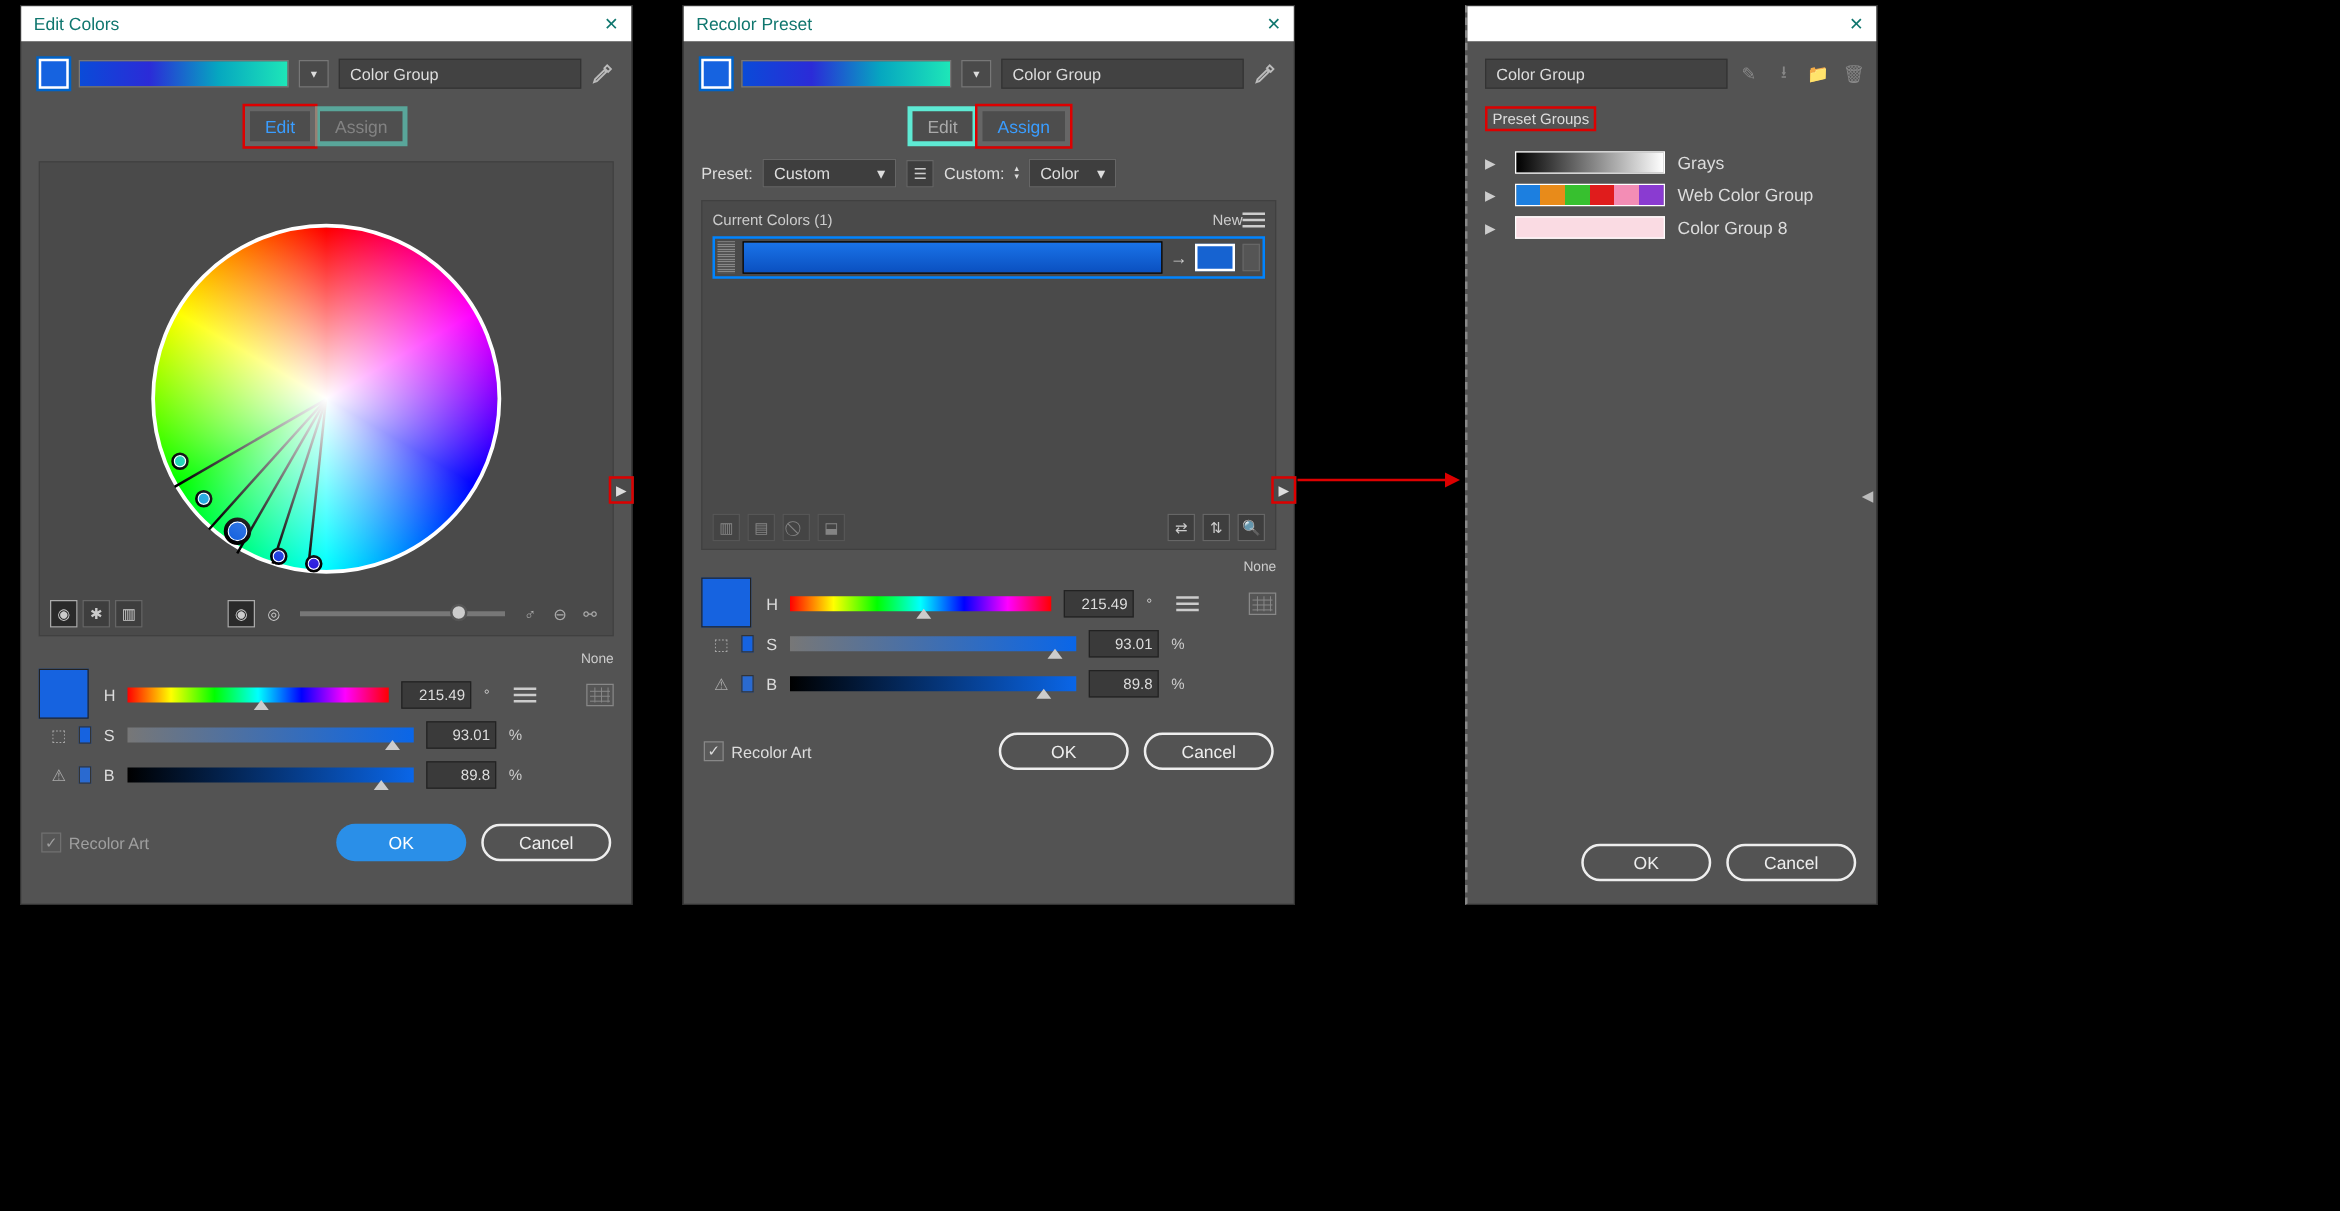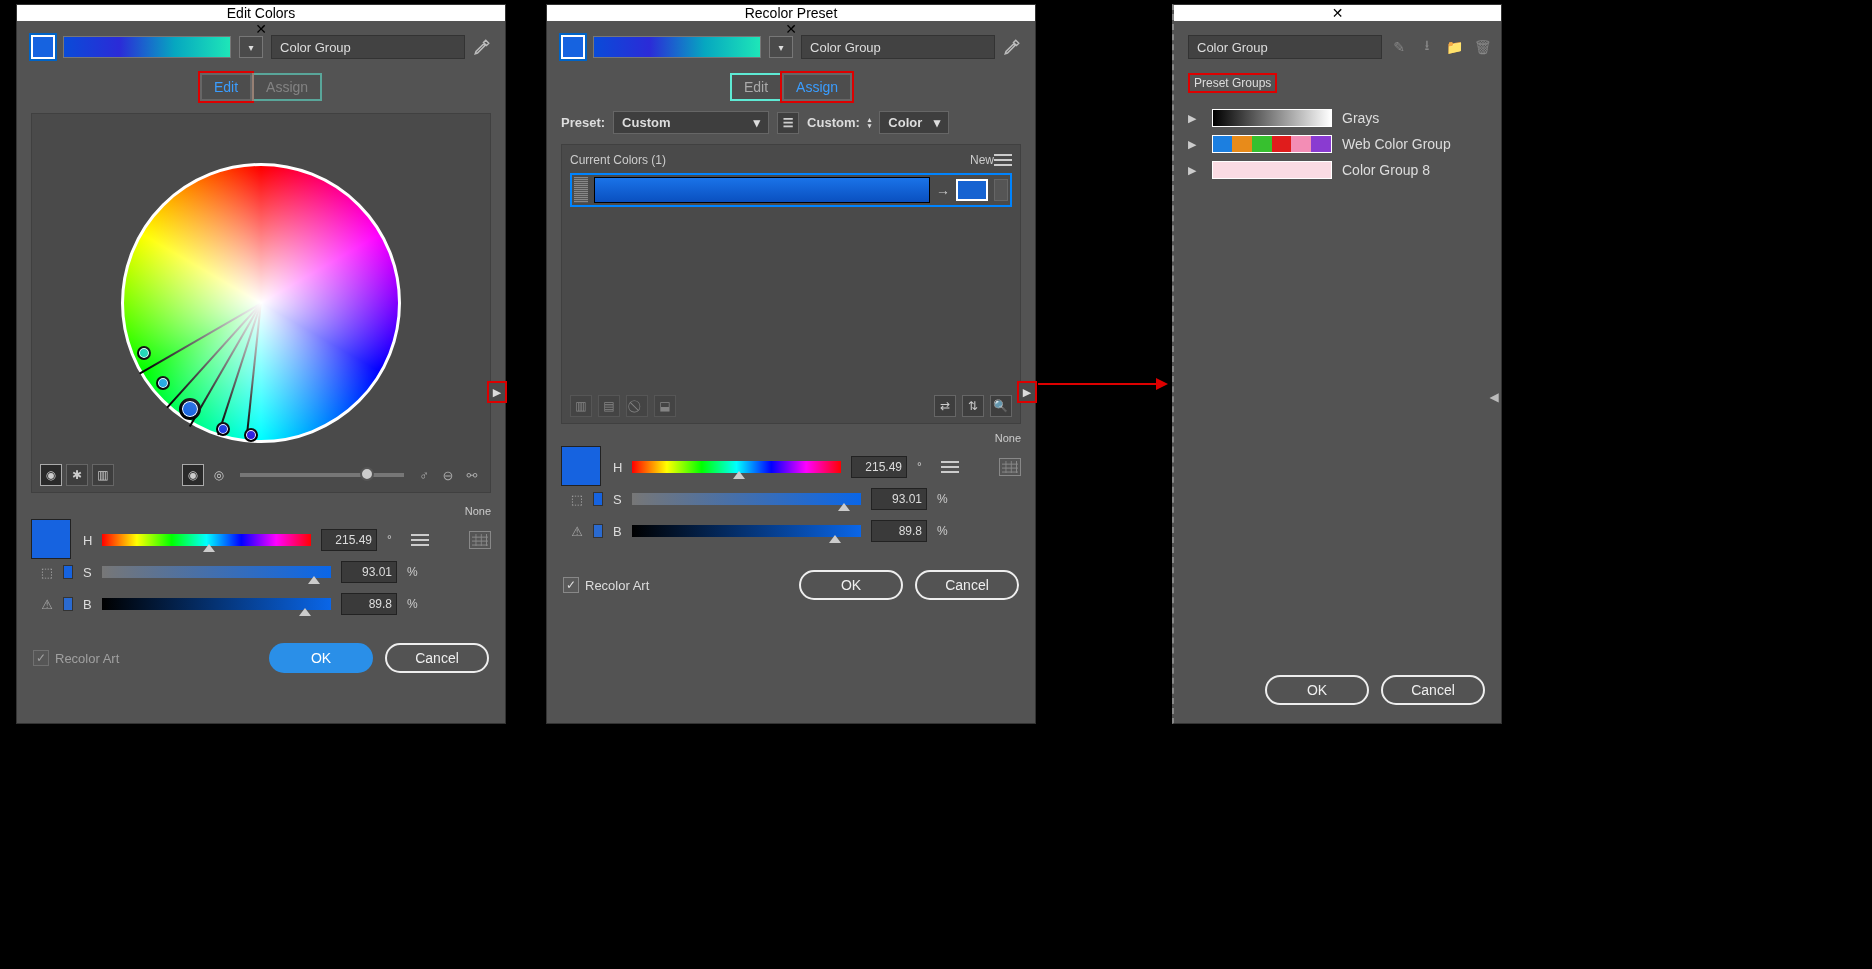--- a/index.html
+++ b/index.html
@@ -5,28 +5,27 @@
 * { box-sizing: border-box; margin: 0; padding: 0; font-family: "Segoe UI", Arial, sans-serif; }
 body { background: #000; width: 1872px; height: 969px; position: relative; }
 
 .panel {
   position: absolute;
   background: #535353;
   border: 1px solid #333;
 }
 .titlebar {
   background: #fff;
-  height: 16px;
+  height: 28px;
   display: flex;
   align-items: center;
   padding: 0 10px;
-  color: #000000;
+  color: #0f766e;
   font-size: 14px;
   justify-content: space-between;
-  flex-direction: column;
 }
 .close-x { font-size: 14px; cursor: pointer; }
 
 
 .row1 {
   display: flex;
   align-items: center;
   gap: 8px;
   padding: 14px 14px 8px 14px;
 }
@@ -61,21 +60,21 @@
 .tabrow {
   display: flex;
   justify-content: center;
   gap: 0;
   margin-top: 6px;
 }
 .tab {
   padding: 4px 12px;
   font-size: 14px;
   color: #aaa;
-  border: 2px solid #5eead4;
+  border: 4px solid #5eead4;
   background: #4d4d4d;
 }
 .tab.active { color: #3a9dff; border-color: #666; }
 .tab.hl { outline: 2px solid #d00; outline-offset: 0; }
 
 
 .wheel-area {
   margin: 12px 14px;
   background: #4a4a4a;
   border: 1px solid #404040;
@@ -106,21 +105,21 @@
 }
 .mini-btn { width:22px; height:22px; background:#3e3e3e; border:1px solid #666; display:flex; align-items:center; justify-content:center; color:#ccc; font-size:12px;}
 .mini-btn.sel { background:#2a2a2a; border:1px solid #aaa;}
 .slider-bar { flex:1; height:4px; background:#777; margin:0 6px; position:relative;}
 .slider-knob { position:absolute; right:30px; top:-6px; width:14px;height:14px;border-radius:50%;background:#ccc;border:2px solid #555;}
 
 
 .assign-area {
   margin: 8px 14px;
 }
-.preset-row { display:flex; align-items:center; gap:8px; margin: 10px 0; font-weight: bold;}
+.preset-row { display:flex; align-items:center; gap:8px; margin: 10px 0;}
 .lbl { color:#ddd; font-size:13px;}
 .sel-box { background:#3e3e3e; border:1px solid #666; color:#ddd; font-size:13px; padding:3px 8px; display:flex; align-items:center; gap:8px; }
 .spin { display:flex; flex-direction:column; font-size:7px; color:#ddd; line-height:6px;}
 
 .color-table {
   border:1px solid #404040; background:#4a4a4a; padding:8px; height:280px; position:relative;
 }
 .ct-head { display:flex; justify-content:space-between; color:#ccc; font-size:12px; margin-bottom:6px;}
 .color-row { display:flex; align-items:center; gap:6px; border:2px solid #0084ff; padding:2px; background:#4a4a4a;}
 .drag-handle { width:14px; height:26px; background:repeating-linear-gradient(#888,#888 1px,#555 1px,#555 2px);}
@@ -336,21 +335,21 @@
   </div>
 
   <div class="tabrow">
     <div class="tab">Edit</div>
     <div class="tab active hl">Assign</div>
   </div>
 
   <div class="assign-area">
     <div class="preset-row">
       <span class="lbl">Preset:</span>
-      <div class="sel-box" style="width:156px; justify-content:space-between;">
+      <div class="sel-box" style="width:107px; justify-content:space-between;">
         <span>Custom</span>
           <span>▾</span>
       </div>
       <div class="mini-btn">☰</div>
       <span class="lbl">Custom:</span>
       <div class="spin">
           <span>▴</span>
           <span>▾</span>
         </div>
       <div class="sel-box" style="width:70px; justify-content:space-between;">

